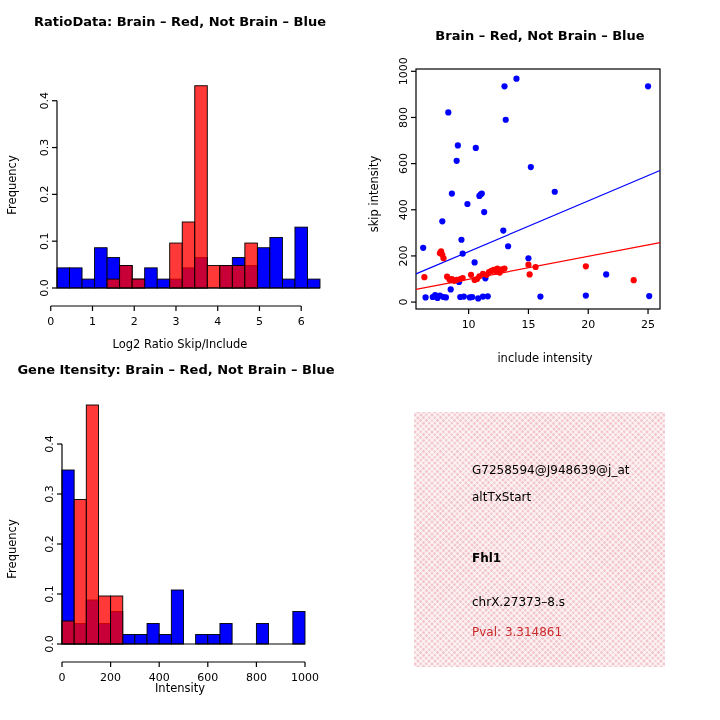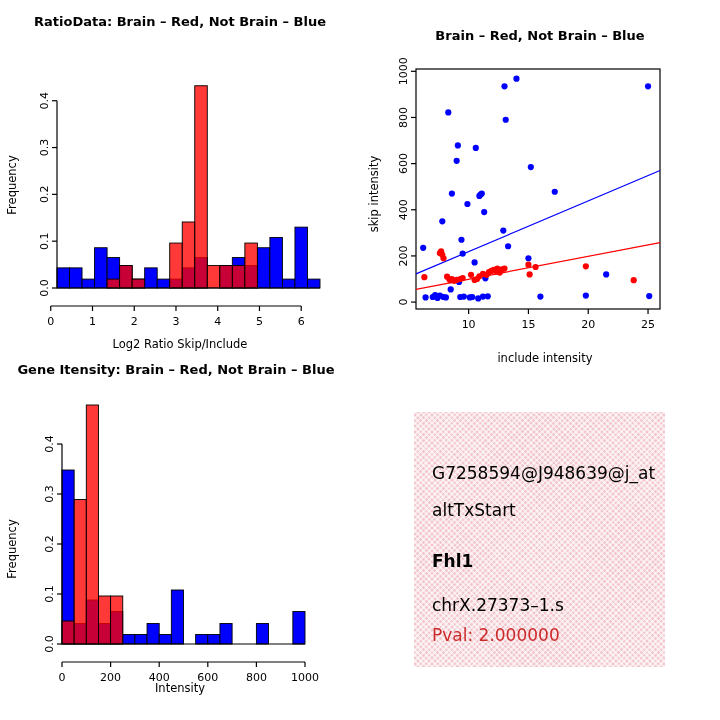--- a/index.html
+++ b/index.html
@@ -13,21 +13,21 @@
   #panel-info{left:360px;top:360px;}
   .panel svg{display:block;width:360px;height:360px;}
   .ttl{font-weight:bold;font-size:13px;}
   .axlab{font-size:11.5px;}
   .tick{font-size:11px;}
   .info-box{position:absolute;left:54px;top:52px;width:251px;height:255px;
             background:#f2c6cd;}
   .info-box .stripes{position:absolute;inset:0;
      background-image:repeating-linear-gradient(45deg,rgba(255,255,255,.55) 0 2px,rgba(0,0,0,0) 2px 4px),
                       repeating-linear-gradient(-45deg,rgba(255,255,255,.55) 0 2px,rgba(0,0,0,0) 2px 4px);}
-  .info-line{position:absolute;font-size:17px;white-space:nowrap;color:#000;}
+  .info-line{position:absolute;font-size:12px;white-space:nowrap;color:#000;margin-left:40px;}
   .info-line.pval{color:#cc2b2b;}
 </style>
 </head>
 <body>
 
 <div class="page">
 
   <div class="panel" id="panel-ratio">
     <svg viewBox="0 0 360 360">
       <text class="ttl" x="180" y="26" text-anchor="middle">RatioData: Brain – Red, Not Brain – Blue</text>
@@ -269,20 +269,20 @@
           <path d="M 305 318 L 305 323" stroke="#000" stroke-width="1.2"></path>
           <text x="305" y="337" class="tick" text-anchor="middle">1000</text>
         </g>
     </svg>
   </div>
 
   <div class="panel" id="panel-info">
     <div class="info-box">
       <div class="stripes"></div>
       <div class="info-line" style="left:18px;top:51px;">G7258594@J948639@j_at</div>
-      <div class="info-line" style="left:18px;top:88px;">altTxStart</div>
+      <div class="info-line" style="left:18px;top:78px;">altTxStart</div>
       <div class="info-line" style="left:18px;top:139px;font-weight:bold;">Fhl1</div>
-      <div class="info-line" style="left:18px;top:183px;">chrX.27373–1.s</div>
-      <div class="info-line pval" style="left:18px;top:213px;">Pval: 2.000000</div>
+      <div class="info-line" style="left:18px;top:183px;">chrX.27373–8.s</div>
+      <div class="info-line pval" style="left:18px;top:213px;">Pval: 3.314861</div>
     </div>
   </div>
 
 </div>
 
 </body></html>

